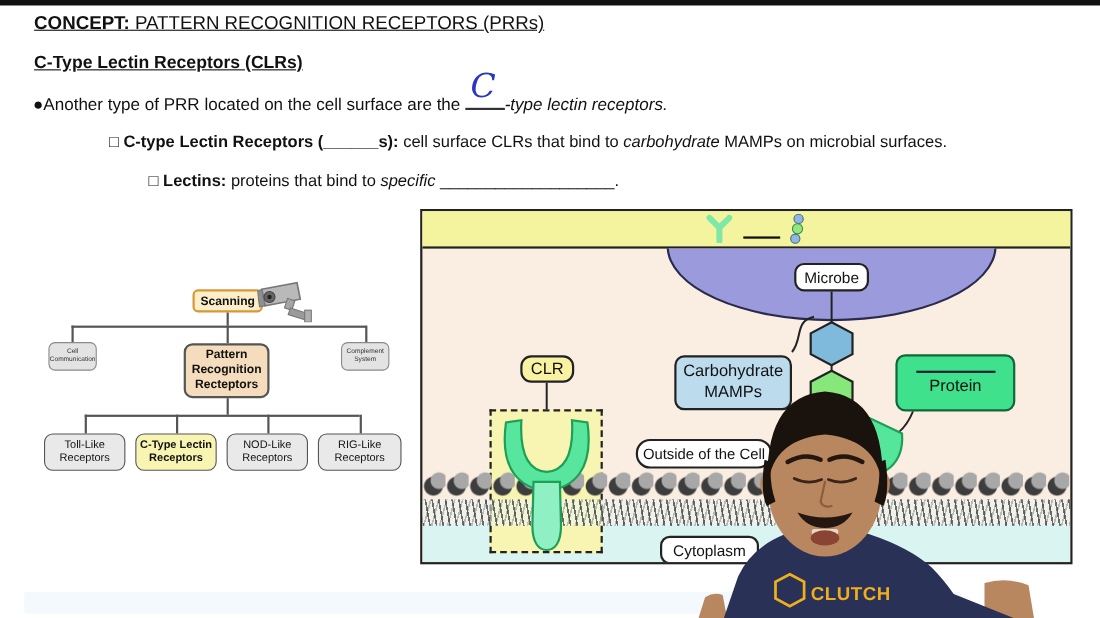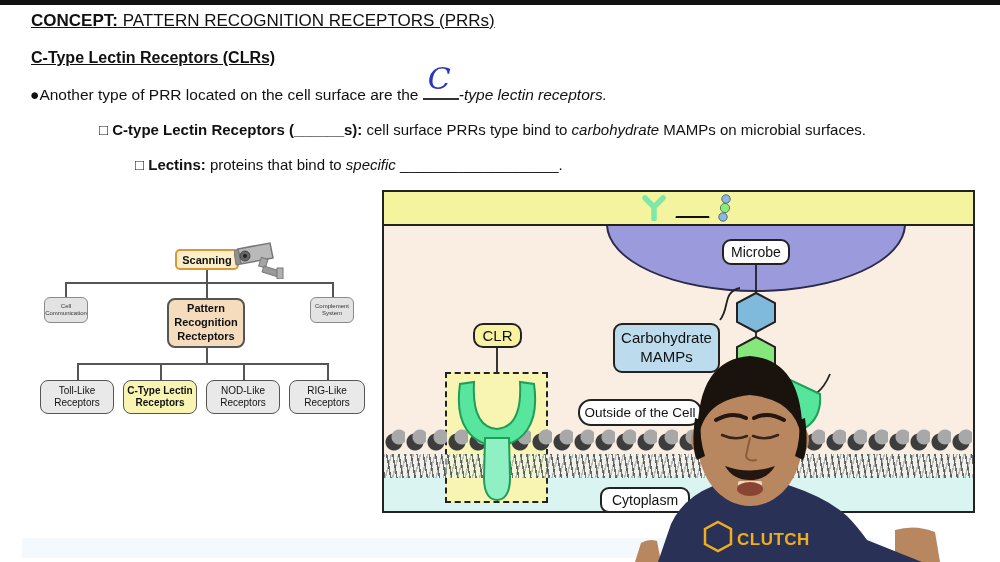--- a/index.html
+++ b/index.html
@@ -23,21 +23,21 @@
   .blankC {
     display:inline-block; position:relative; width:36px; height:15px;
     border-bottom:2px solid #333; vertical-align:baseline;
   }
   .blankC .hand {
     position:absolute; left:5px; top:-24px; font:italic 30px "DejaVu Serif", serif;
     color:var(--handwriting_blue,#2a35c0);
   }
 
   
-  .flow { position:absolute; left:36px; top:241px; width:342px; height:176px; }
+  .flow { position:absolute; left:36px; top:255px; width:342px; height:176px; }
   .fl-line { position:absolute; background:#555; }
   .node { position:absolute; display:flex; align-items:center; justify-content:center; text-align:center; }
   .scan-node { left:139px; top:8px; width:64px; height:21px; background:var(--scanning_cream,#fbeec8);
     border:2px solid #d89838; border-radius:5px; font-size:11px; font-weight:bold; }
   .gray-node { width:44px; height:26px; background:#e3e3e3; border:1px solid #8a8a8a; border-radius:6px;
     font-size:6px; color:#333; line-height:1.2; padding:1px; }
   .cellcomm { left:8px; top:56px; }
   .compsys { left:274px; top:56px; }
   .prr-node { left:131px; top:57px; width:78px; height:50px; background:var(--prr_tan,#f4dcbc);
     border:2px solid #555; border-radius:8px; font-size:11px; font-weight:bold; line-height:1.25; }
@@ -93,21 +93,21 @@
 <body>
 
 <div class="topbar"></div>
 
 <div class="txtline concept"><span class="b">CONCEPT:</span><span> PATTERN RECOGNITION RECEPTORS (PRRs)</span></div>
 
 <div class="txtline section">C-Type Lectin Receptors (CLRs)</div>
 
 <div class="txtline b1"><span>●</span><span>Another type of PRR located on the cell surface are the </span><span class="blankC"><span class="hand">C</span></span><span class="ital">-type lectin receptors.</span></div>
 
-<div class="txtline sub1"><span>□ </span><span class="bold">C-type Lectin Receptors (</span><span class="bold">______</span><span class="bold">s):</span><span> cell surface PRRs type bind to </span><span class="ital">carbohydrate</span><span> MAMPs on microbial surfaces.</span></div>
+<div class="txtline sub1"><span>□ </span><span class="bold">C-type Lectin Receptors (</span><span class="bold">______</span><span class="bold">s):</span><span> cell surface CLRs that bind to </span><span class="ital">carbohydrate</span><span> MAMPs on microbial surfaces.</span></div>
 
 <div class="txtline sub2"><span>□ </span><span class="bold">Lectins:</span><span> proteins that bind to </span><span class="ital">specific</span><span> ___________________</span><span>.</span></div>
 
 <div class="flow">
   <div class="fl-line" style="left:170px; top:29px; width:1.5px; height:12px;"></div>
   <div class="fl-line" style="left:29px; top:41px; width:268px; height:1.5px;"></div>
   <div class="fl-line" style="left:29px; top:41px; width:1.5px; height:15px;"></div>
   <div class="fl-line" style="left:170px; top:41px; width:1.5px; height:16px;"></div>
   <div class="fl-line" style="left:296px; top:41px; width:1.5px; height:15px;"></div>
   <div class="fl-line" style="left:170px; top:107px; width:1.5px; height:15px;"></div>
@@ -169,20 +169,24 @@
       <line x1="113" y1="122" x2="113" y2="146" stroke="#222" stroke-width="1.8"></line>
       <path d="M76,158 C70,200 88,218 113,220 C138,218 156,200 150,158 L136,156 C138,192 126,202 113,203 C100,202 88,192 90,156 Z" fill="#58e69e" stroke="#1e9e57" stroke-width="2"></path>
       <path d="M101,212 L100,252 C100,268 106,274 113,274 C120,274 126,268 126,252 L125,212 Z" fill="#8ff0c4" stroke="#1e9e57" stroke-width="2"></path>
     </svg>
     <div class="d-label lab-microbe">Microbe</div>
     <div class="d-label lab-clr">CLR</div>
     <div class="d-label lab-mamps">
       <span>Carbohydrate</span>
       <span>MAMPs</span>
     </div>
+    <div class="d-label lab-protein">
+      <div class="fillline"></div>
+      <span>Protein</span>
+    </div>
     <div class="d-label lab-outside">Outside of the Cell</div>
     <div class="d-label lab-cyto">Cytoplasm</div>
   </div>
 </div>
 
 <div class="bottombar"></div>
 
 <div class="person">
   <svg width="345" height="214" viewBox="0 0 345 214">
 

